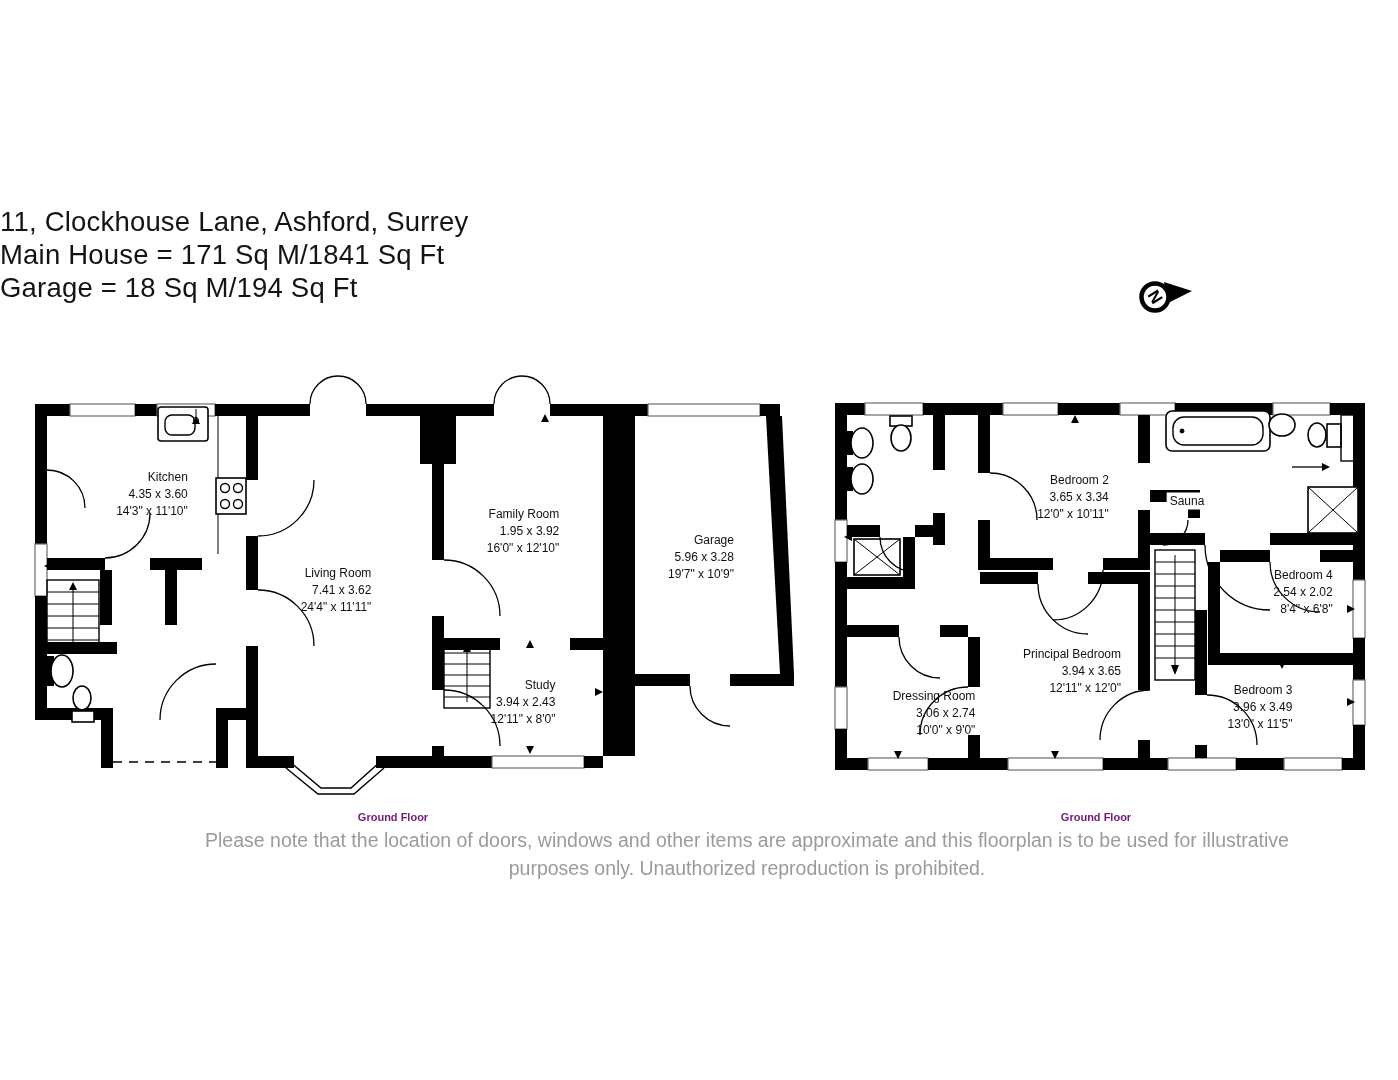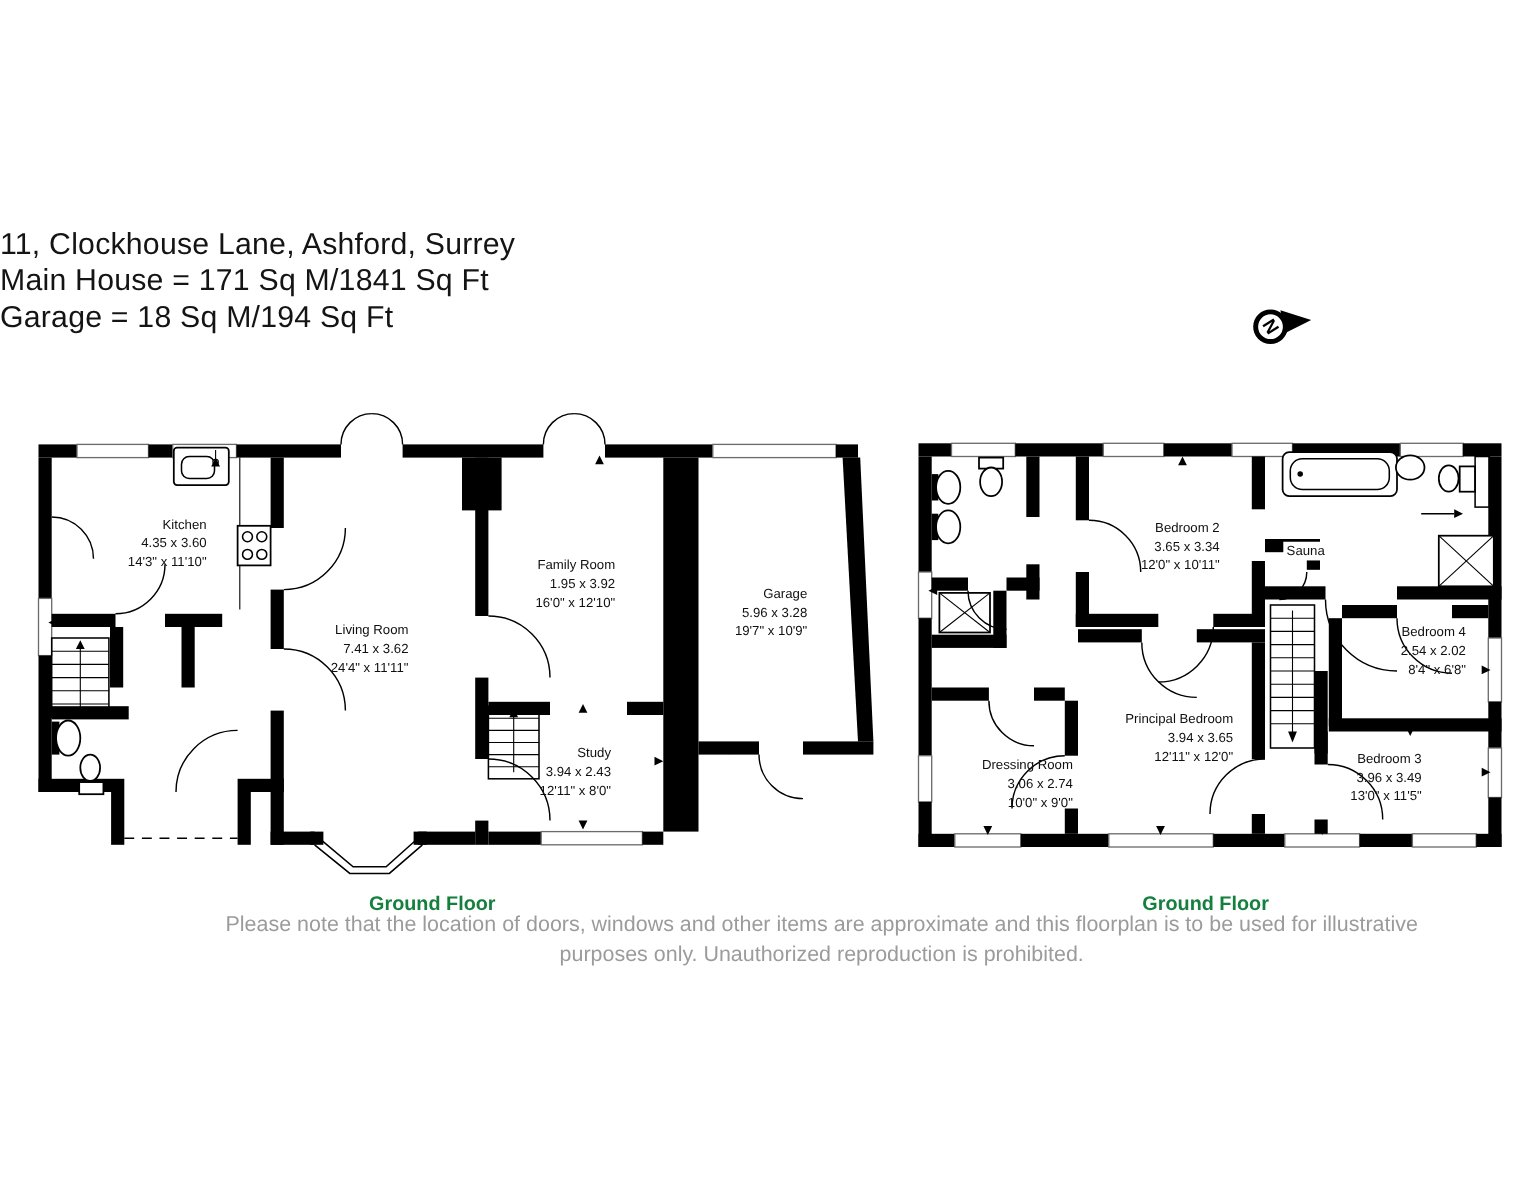--- a/index.html
+++ b/index.html
@@ -4,21 +4,21 @@
 <style>
   html,body{margin:0;padding:0;background:#fff;}
   #canvas{position:relative;width:1398px;height:1080px;background:#ffffff;overflow:hidden;
           font-family:"Liberation Sans",sans-serif;color:#161616;}
   .titleblock{position:absolute;top:205px;left:0;width:1398px;
               font-size:27.5px;line-height:33px;color:#141414;letter-spacing:.2px;}
   .rlabel{position:absolute;transform:translate(-50%,-50%);text-align:right;
           font-size:12px;line-height:17px;color:#101010;white-space:nowrap;}
   .rlabel.whitebg{background:#fff;padding:0 3px;}
   .caption{position:absolute;transform:translate(-50%,0);font-weight:bold;
-           font-size:18px;color:#15803d;white-space:nowrap;}
+           font-size:11px;color:#701a75;white-space:nowrap;}
   .disclaimer{position:absolute;top:826px;left:0;width:1398px;text-align:center;
               font-size:19.5px;line-height:28px;color:#9b9b9b;padding-left:48px;}
   svg{position:absolute;}
   .w{fill:#000;}
   .wn{fill:#fff;stroke:#6b6b6b;stroke-width:1.2;}
   .dr{fill:none;stroke:#000;stroke-width:1.3;}
   .th{fill:none;stroke:#000;stroke-width:1.4;}
   .fx{fill:#fff;stroke:#000;stroke-width:1.6;}
   .tl{stroke:#000;stroke-width:1;}
   .tri{fill:#000;}

